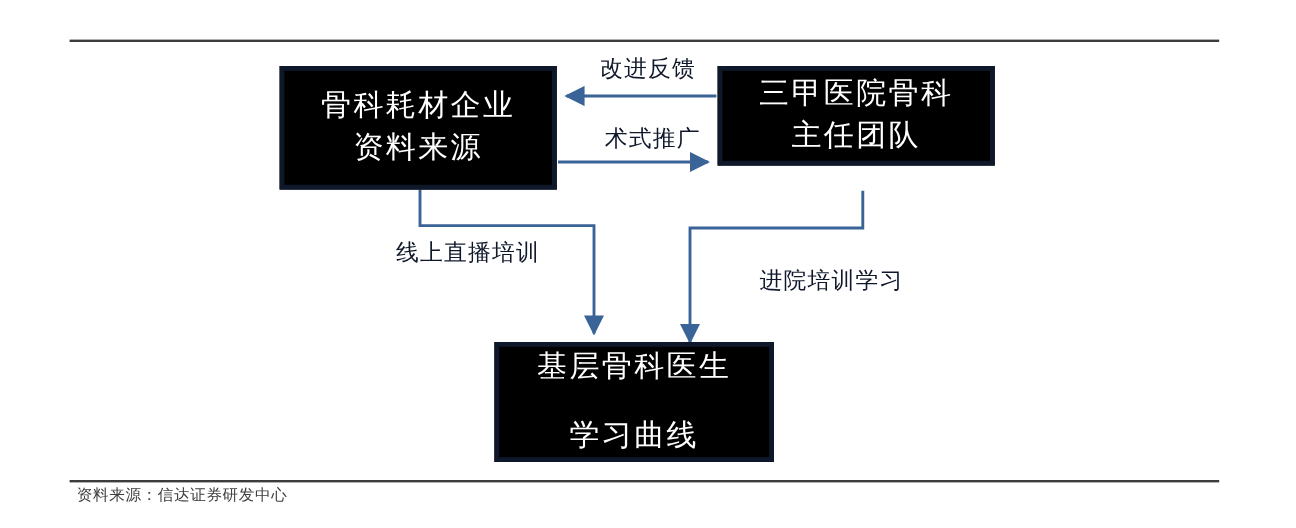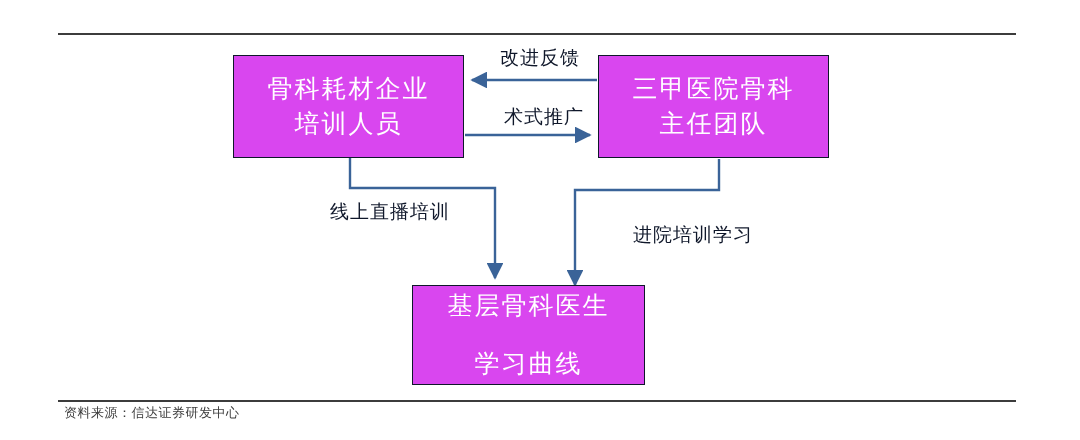--- a/index.html
+++ b/index.html
@@ -38,39 +38,39 @@
     position: absolute;
     left: 0; top: 0;
     width: 1080px;
     height: 440px;
     pointer-events: none;
   }
 
   
   .node {
     position: absolute;
-    background: #d946ef;
-    border: 1px solid #0f172a;
+    background: #000000;
+    border: 4px solid #0f172a;
     box-sizing: border-box;
     display: flex;
     flex-direction: column;
     align-items: center;
     justify-content: center;
     color: #ffffff;
     font-size: 25px;
     line-height: 1.38;
     letter-spacing: 2px;
     text-align: center;
     font-family: "Liberation Serif", "DejaVu Serif", serif;
     white-space: nowrap;
   }
   .node-line { display: block; }
 
   #node-vendor  { left: 233px; top: 55px;  width: 231px; height: 103px; }
-  #node-hospital{ left: 598px; top: 55px;  width: 231px; height: 103px; }
+  #node-hospital{ left: 598px; top: 55px;  width: 231px; height: 83px; }
   #node-grassroots { left: 412px; top: 285px; width: 233px; height: 100px; gap: 24px; }
 
   
   .edge-label {
     position: absolute;
     color: #0f172a;
     font-size: 19px;
     line-height: 1.42;
     letter-spacing: 1px;
     text-align: center;
@@ -130,21 +130,21 @@
       <polyline points="350,158 350,188 495,188 495,278" fill="none" stroke="#3a6398" stroke-width="2.4" marker-end="url(#arrow-down)"></polyline>
     </g>
 
     <g>
       <polyline points="575,285 575,190 719,190 719,159" fill="none" stroke="#3a6398" stroke-width="2.4" marker-start="url(#arrow-left)"></polyline>
     </g>
   </svg>
 
   <div class="node" id="node-vendor">
     <span class="node-line">骨科耗材企业</span>
-    <span class="node-line">培训人员</span>
+    <span class="node-line">资料来源</span>
   </div>
 
   <div class="node" id="node-hospital">
     <span class="node-line">三甲医院骨科</span>
     <span class="node-line">主任团队</span>
   </div>
 
   <div class="node" id="node-grassroots">
     <span class="node-line">基层骨科医生</span>
     <span class="node-line">学习曲线</span>

